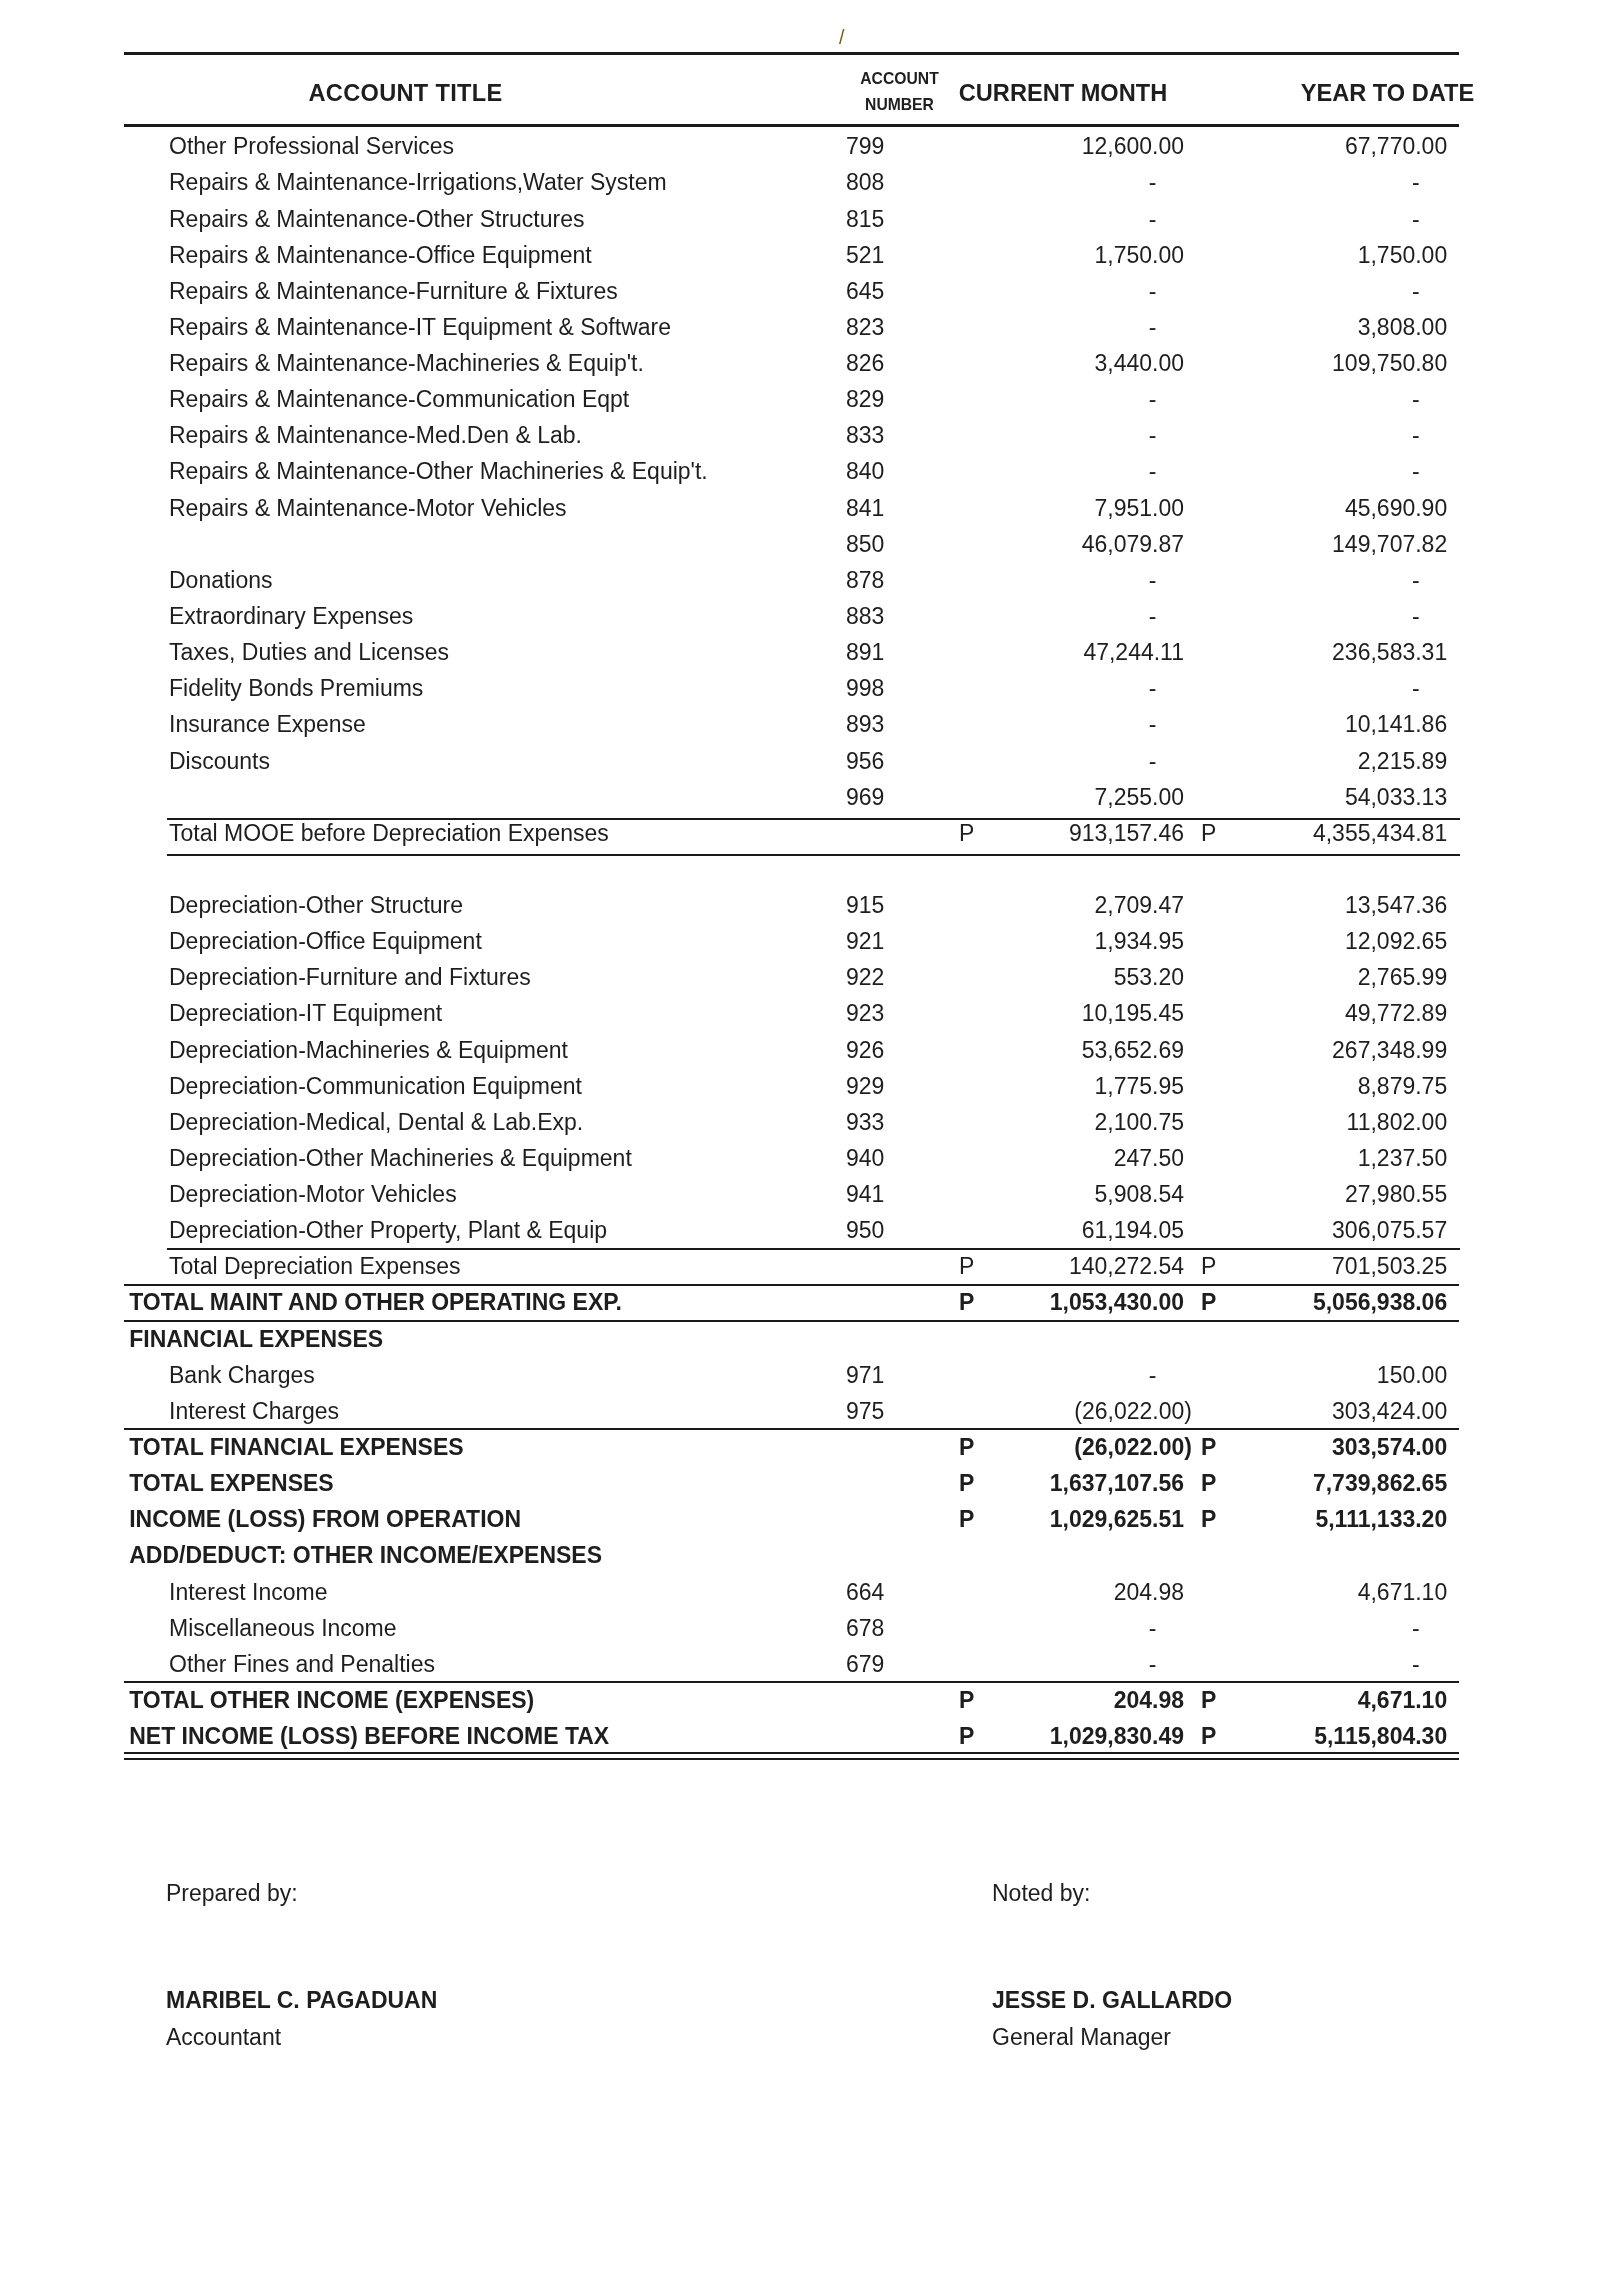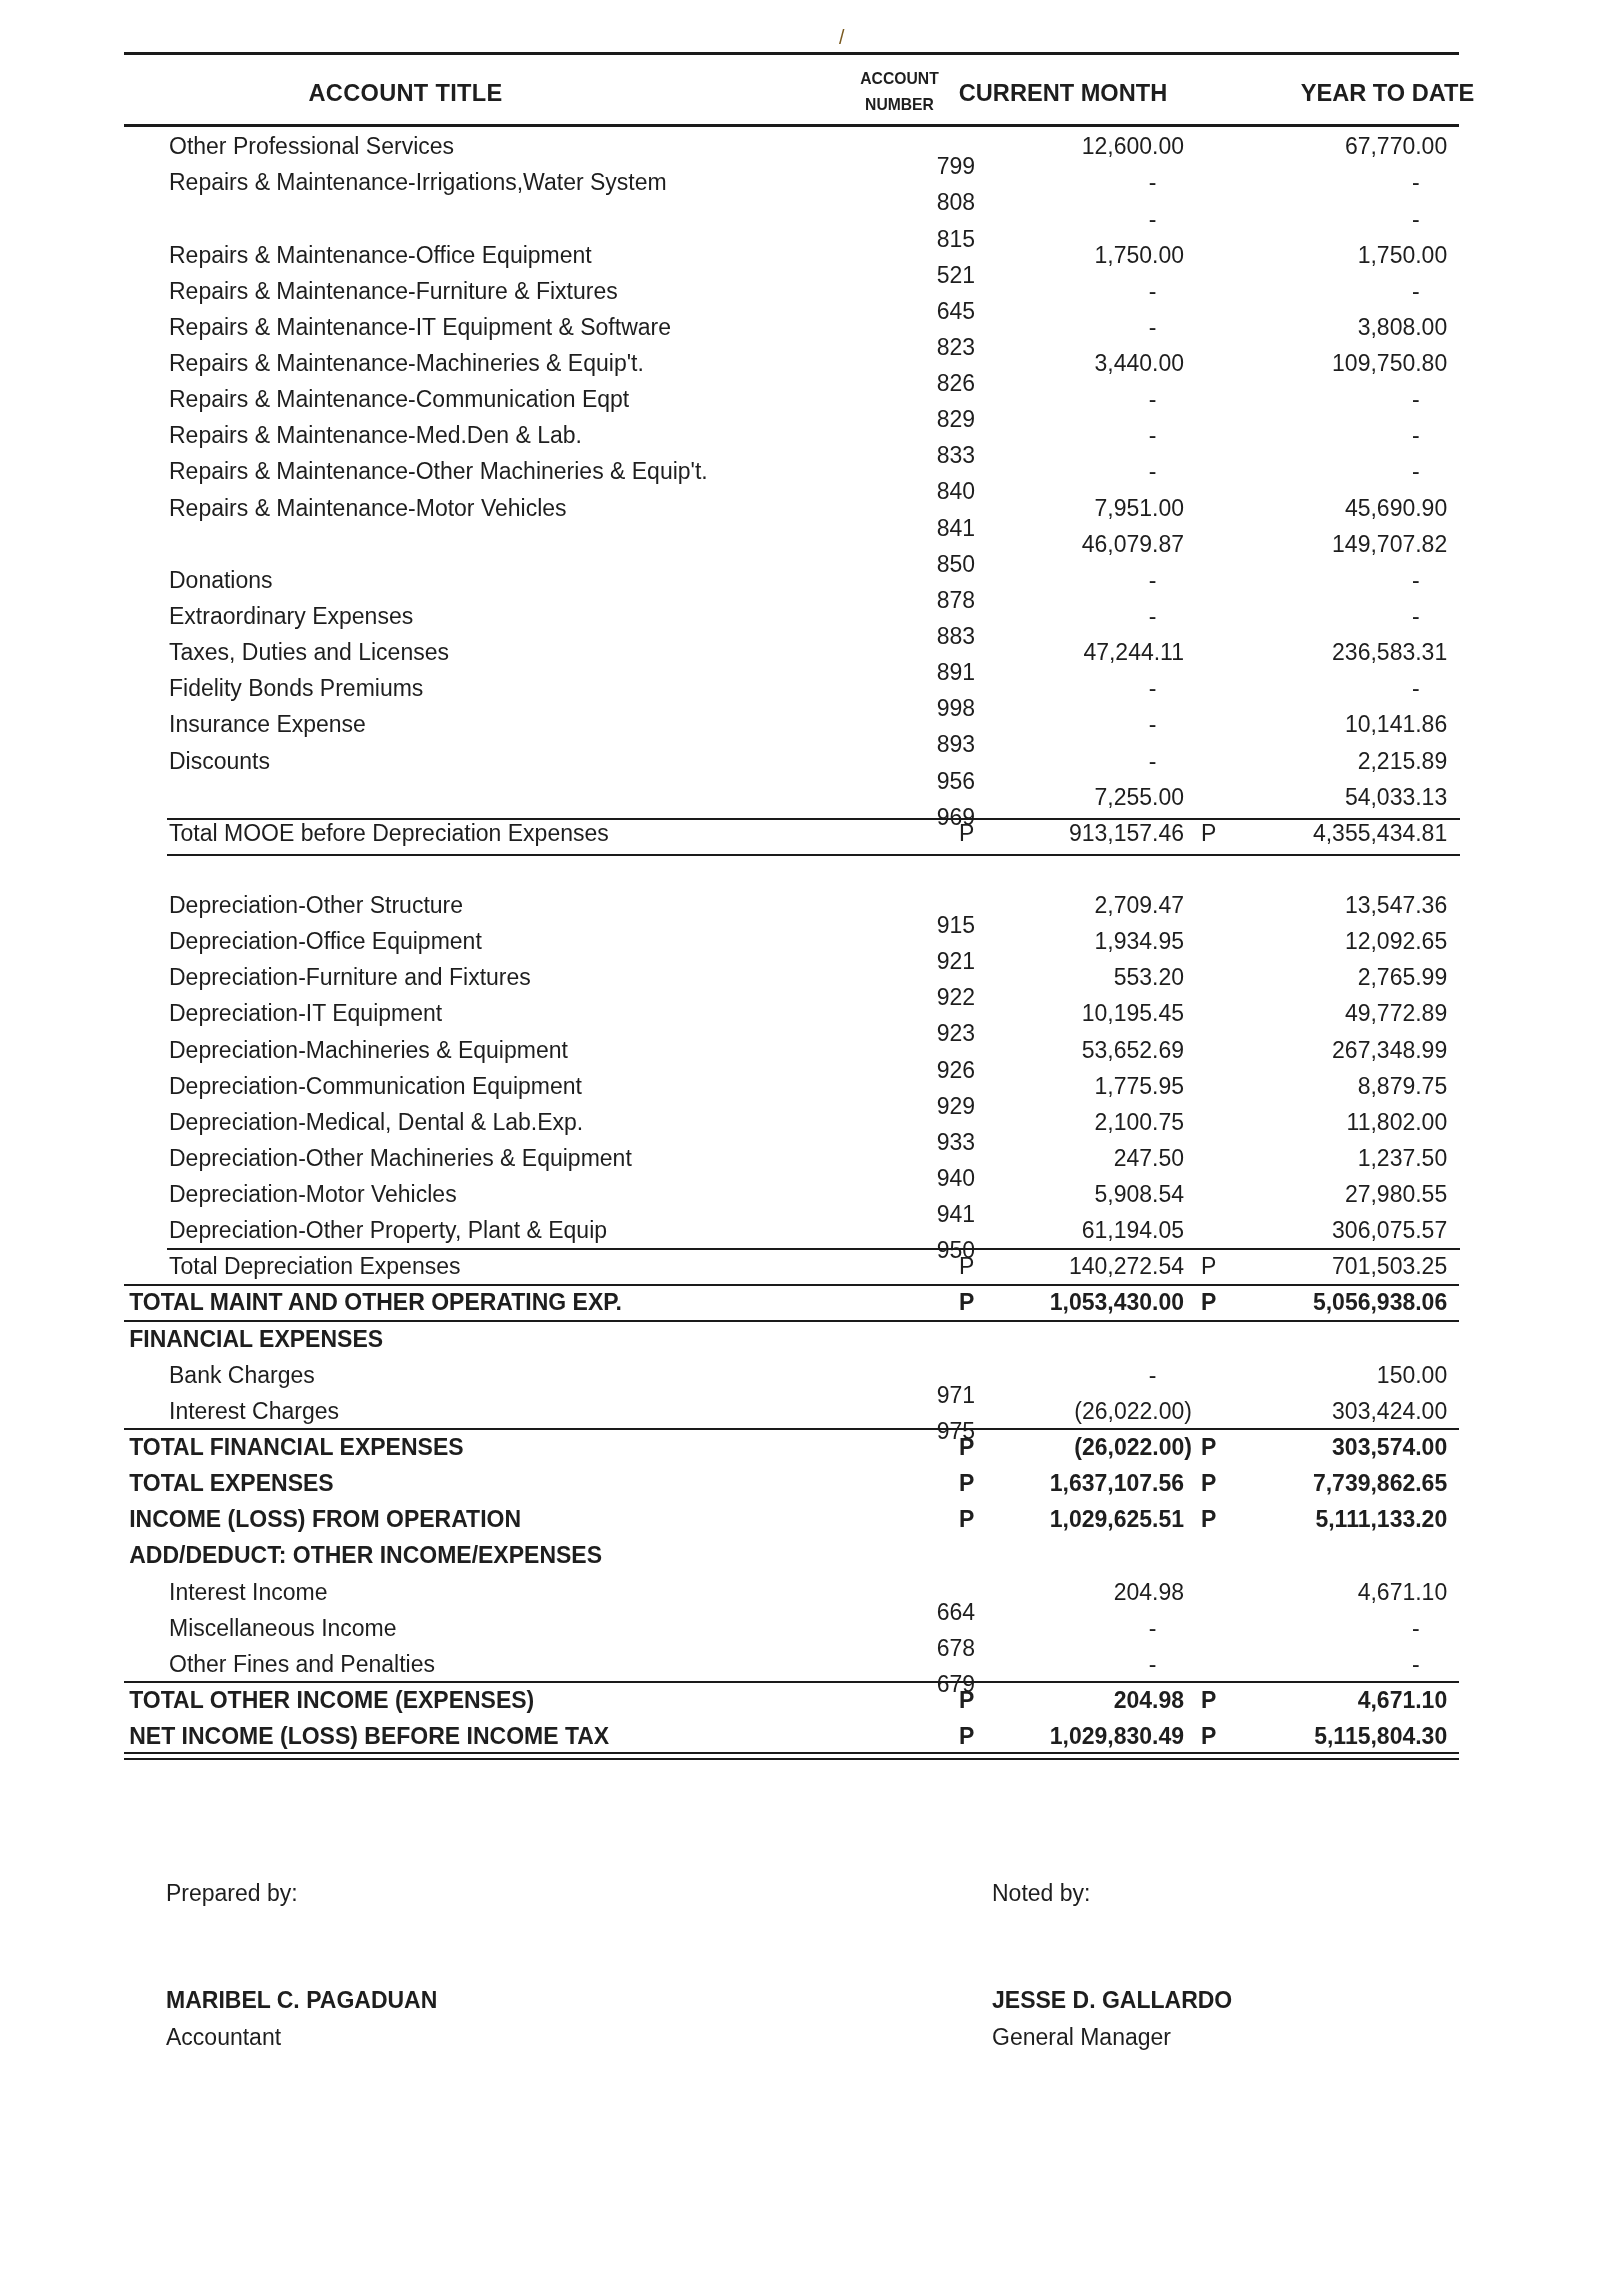--- a/index.html
+++ b/index.html
@@ -15,21 +15,21 @@
   .hdr-acct { position: absolute; left: 723px; width: 105px; top: 10.5px; text-align: center;
               font-size: 15.7px; font-weight: bold; line-height: 26px; }
   .hdr-cur { position: absolute; left: 818px; width: 242px; top: 25px; text-align: center;
              font-size: 23.6px; font-weight: bold; }
   .hdr-ytd { position: absolute; left: 1100px; width: 327px; top: 25px; text-align: center;
              font-size: 23.6px; font-weight: bold; }
   .row { position: absolute; left: 124px; width: 1335px; height: 36px; font-size: 23px; line-height: 36px; }
   .row .title { position: absolute; left: 45px; white-space: nowrap; }
   .row.bold .title, .row.section .title { left: 5.2px; }
   .row.bold, .row.section { font-weight: bold; }
-  .row .acct { position: absolute; left: 772px; width: 79px; text-align: right; margin-top: 20px; }
+  .row .acct { position: absolute; left: 722px; width: 79px; text-align: left; }
   .row .p1 { position: absolute; left: 835px; }
   .row .cur { position: absolute; right: 275px; text-align: right; white-space: nowrap; }
   .row .p2 { position: absolute; left: 1077px; }
   .row .ytd { position: absolute; right: 11.8px; text-align: right; white-space: nowrap; }
   .row .dash { padding-right: 27.5px; }
   .sig { position: absolute; font-size: 23px; }
   .sig.bold { font-weight: bold; }
   .mark { position: absolute; color: #7a5a20; font-size: 19.6px; }
 </style>
 </head>
@@ -60,20 +60,21 @@
         <span class="cur">12,600.00</span>
         <span class="ytd">67,770.00</span>
       </div>
       <div class="row" style="top: 164px;">
         <span class="title">Repairs &amp; Maintenance-Irrigations,Water System</span>
         <span class="acct">808</span>
         <span class="cur dash">-</span>
         <span class="ytd dash">-</span>
       </div>
       <div class="row" style="top: 201px;">
+        <span class="title">Repairs &amp; Maintenance-Other Structures</span>
         <span class="acct">815</span>
         <span class="cur dash">-</span>
         <span class="ytd dash">-</span>
       </div>
       <div class="row" style="top: 237px;">
         <span class="title">Repairs &amp; Maintenance-Office Equipment</span>
         <span class="acct">521</span>
         <span class="cur">1,750.00</span>
         <span class="ytd">1,750.00</span>
       </div>

